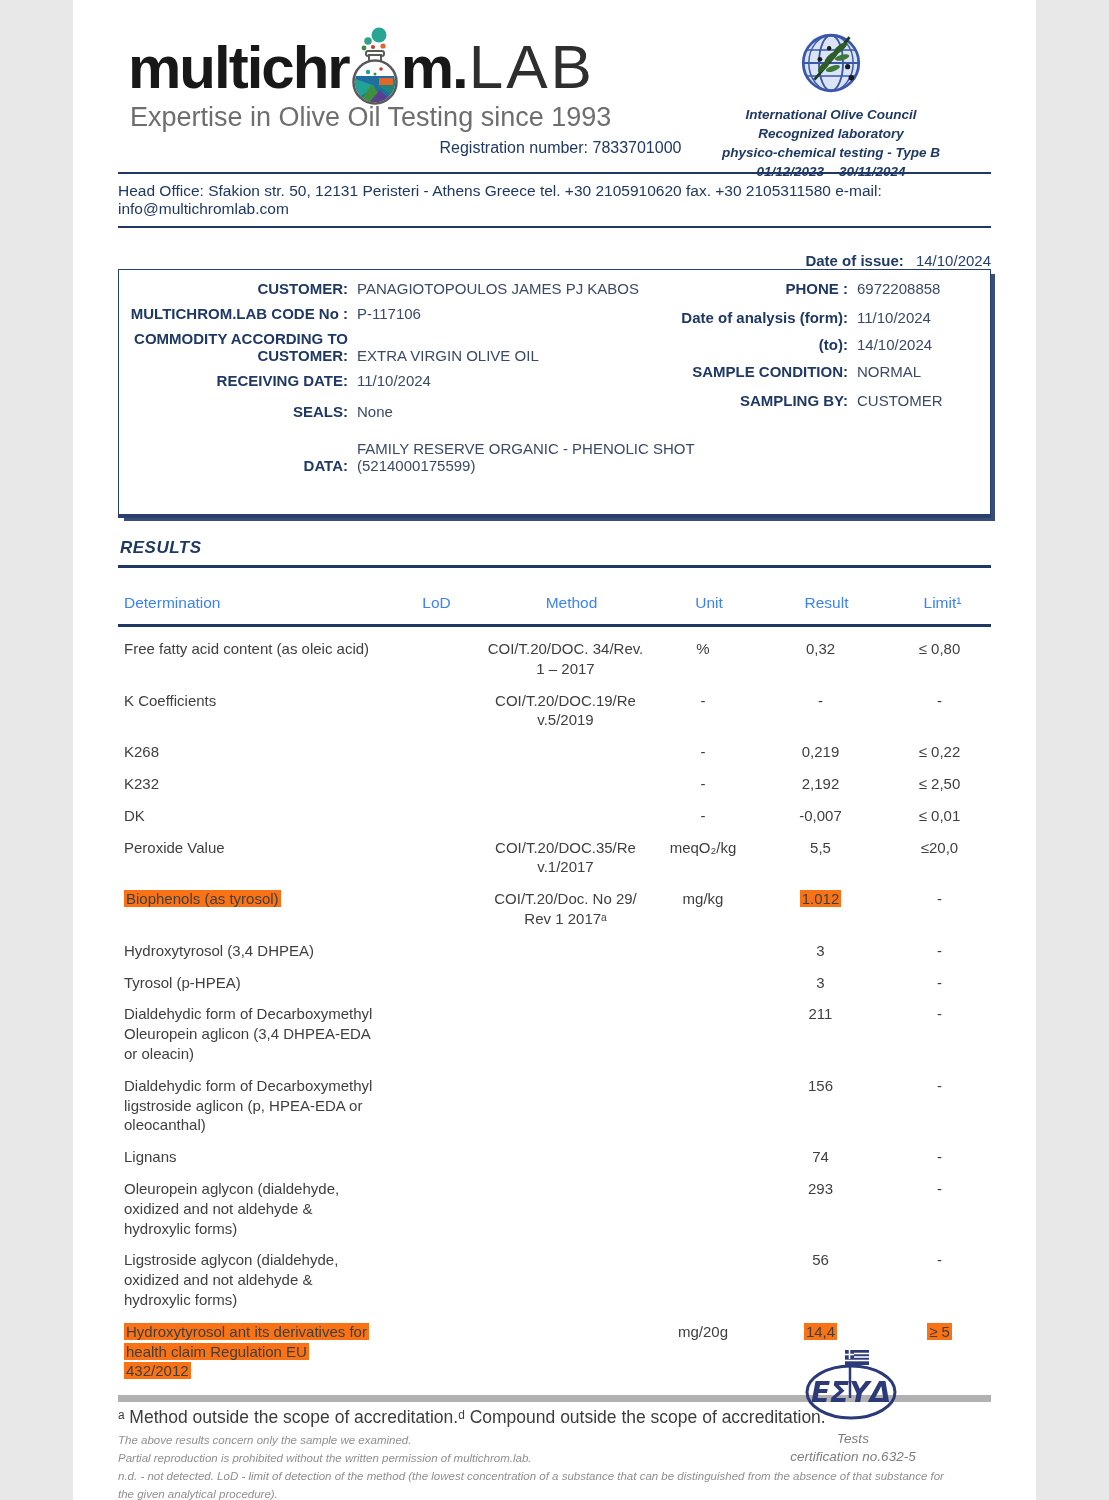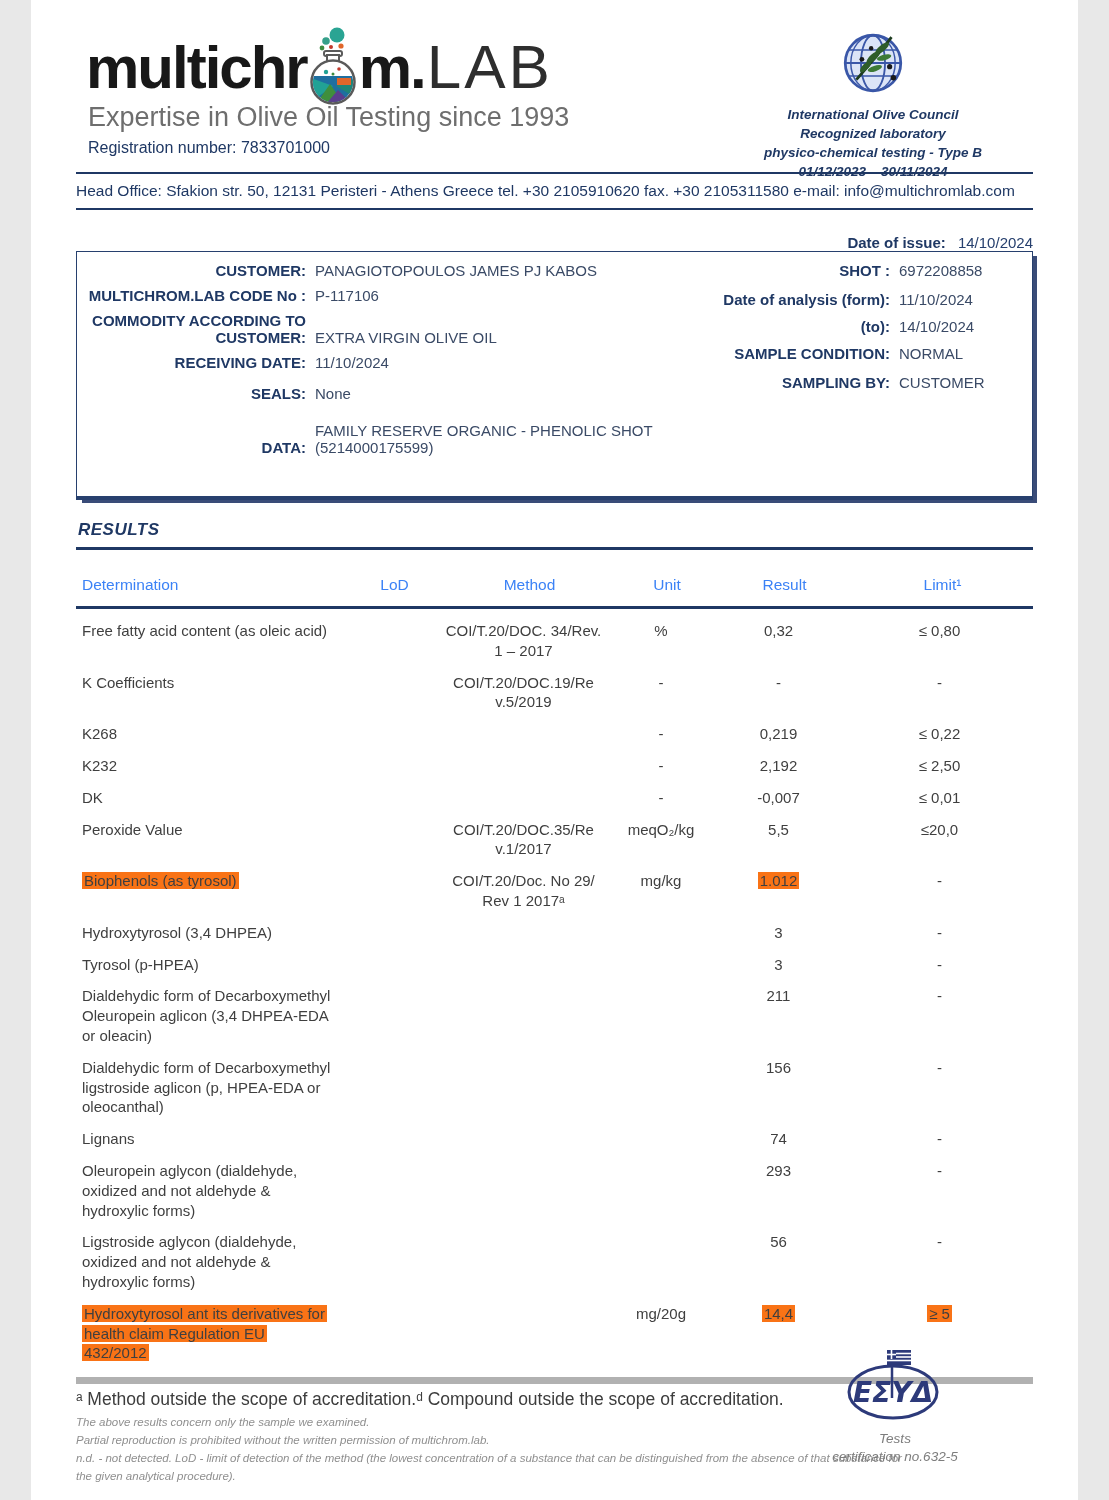--- a/index.html
+++ b/index.html
@@ -1,35 +1,35 @@
 <!DOCTYPE html>
 <html><head>
 <meta charset="utf-8">
 <style>
   html,body{margin:0;padding:0;background:#e8e8e8;}
   .page{
     position:relative;
-    width:1047px;height:1500px;
+    width:963px;height:1500px;
     margin:0 auto;
     background:#ffffff;
     font-family:"Liberation Sans","DejaVu Sans",sans-serif;
     color:#3c3c3c;
     overflow:hidden;
   }
   .content{padding:0 45px;}
 
   
   .header{position:relative;padding-top:26px;min-height:136px;}
   .logo-line{display:flex;align-items:flex-end;line-height:1;margin-left:10px;}
   .logo-main{font-size:60px;font-weight:bold;color:#181818;letter-spacing:-2px;}
   .logo-flask{display:inline-block;width:54px;height:80px;margin:0 -1px -8px -1px;vertical-align:bottom;}
   .logo-suffix-dot{font-size:60px;font-weight:bold;color:#181818;}
   .logo-suffix{font-size:62px;font-weight:300;color:#2e2e2e;letter-spacing:3px;}
   .tagline{font-size:27px;color:#6e6e6e;margin:4px 0 0 12px;}
-  .registration{font-size:16px;color:#1f3864;margin:6px 0 0 12px;}
+  .registration{font-size:16px;color:#1f3864;margin:6px 0 0 12px;text-align:center;}
   .ioc{position:absolute;top:26px;right:10px;width:300px;text-align:center;}
   .ioc-globe{width:74px;height:74px;}
   .ioc-lines{font-size:13.5px;font-weight:bold;color:#1f3864;line-height:1.4;margin-top:2px;font-style:italic;}
 
   .rule{border:0;border-top:2.5px solid #1f3864;margin:10px 0 0 0;}
   .rule2{border:0;border-top:2.5px solid #1f3864;margin:8px 0 0 0;}
   .offices{margin-top:8px;}
   .office-line{font-size:15.5px;color:#1f3864;margin:3px 0;}
 
   
@@ -186,21 +186,21 @@
           <div class="ib-label">SEALS:</div>
           <div class="ib-value">None</div>
         </div>
         <div class="ib-row mt20">
           <div class="ib-label">DATA:</div>
           <div class="ib-value">FAMILY RESERVE ORGANIC - PHENOLIC SHOT (5214000175599)</div>
         </div>
       </div>
       <div class="ib-right">
         <div class="ib-row mt2">
-          <div class="ib-label">SHOT :</div>
+          <div class="ib-label">PHONE :</div>
           <div class="ib-value">6972208858</div>
         </div>
         <div class="ib-row mt12">
           <div class="ib-label">Date of analysis (form):</div>
           <div class="ib-value">11/10/2024</div>
         </div>
         <div class="ib-row mt10">
           <div class="ib-label">(to):</div>
           <div class="ib-value">14/10/2024</div>
         </div>

